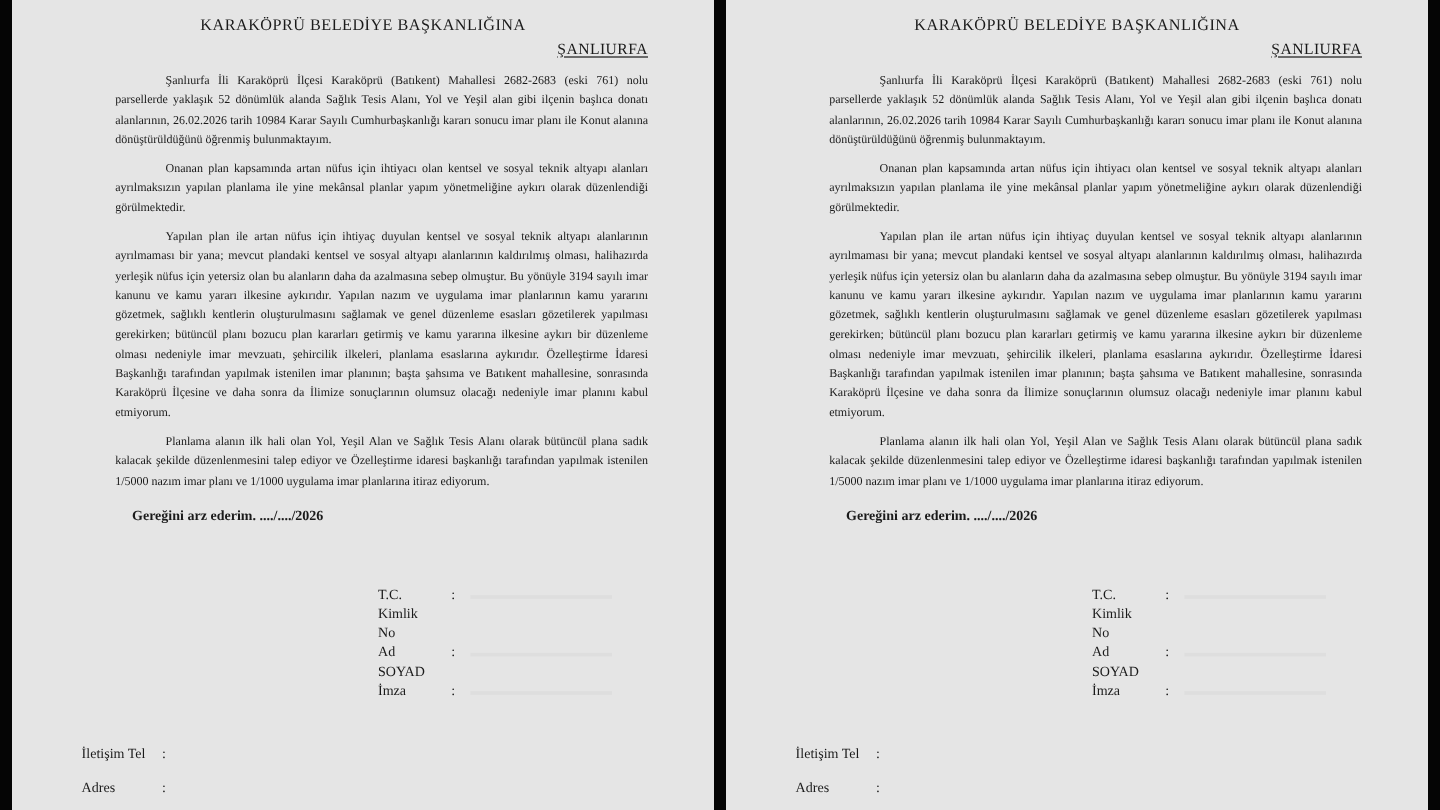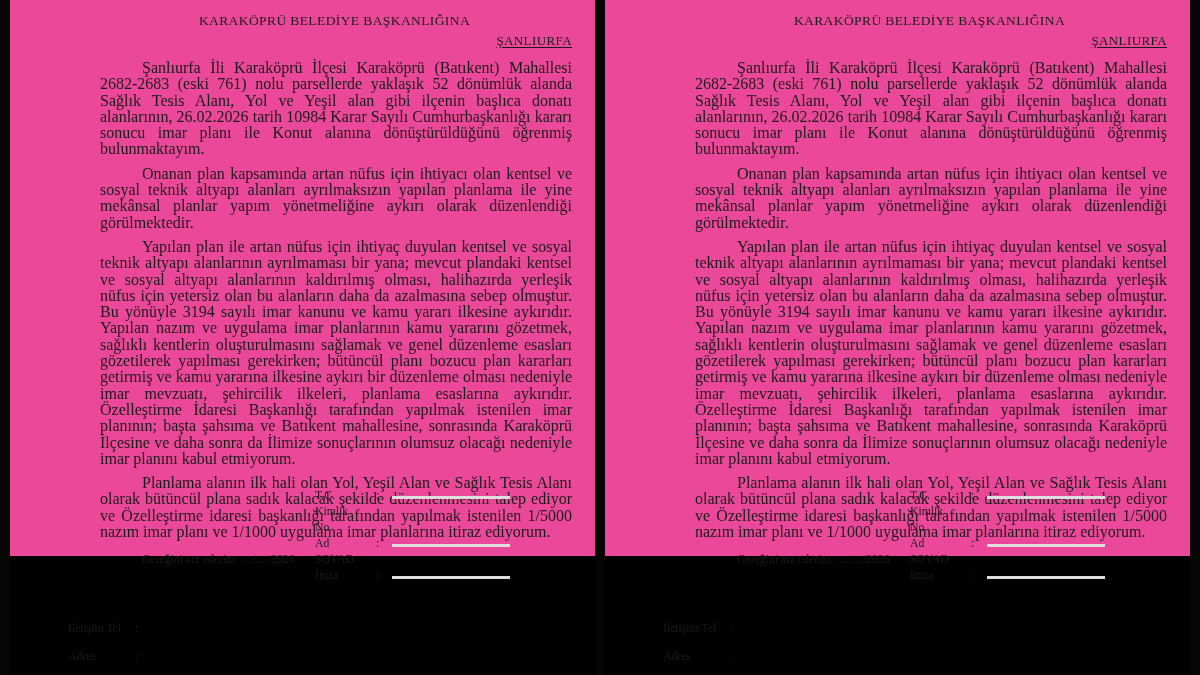--- a/index.html
+++ b/index.html
@@ -12,24 +12,23 @@
   }
   .bar {
     position: absolute; top: 0; height: 675px; width: 10px;
     background: #050505;
   }
   .bar-left   { left: 0; }
   .bar-center { left: 595px; }
   .bar-right  { left: 1190px; }
 
   .page {
-    position: absolute; top: 0; height: 556px; width: 585px;
-    background: #ec4899;
+    position: absolute; top: 0; height: 675px; width: 585px;
+    background: #e5e5e5;
     color: #1a1a1a;
-    padding-left: 32px;
   }
   .page-left  { left: 10px; }
   .page-right { left: 605px; }
 
   .doc-title {
     padding-top: 13px;
     text-align: center;
     font-size: 13.5px;
     line-height: 16px;
     letter-spacing: 0.4px;
@@ -39,34 +38,35 @@
     margin-top: 4px;
     padding-right: 55px;
     text-align: right;
     font-size: 13px;
     line-height: 15px;
     letter-spacing: 0.4px;
   }
   .doc-city span { text-decoration: underline; text-underline-offset: 2px; }
 
   .doc-body {
-    margin: 12px 55px 0 58px;
-    font-size: 16px;
+    margin: 12px 55px 0 86px;
+    font-size: 10px;
     line-height: 16.3px;
     text-align: justify;
   }
   .doc-body p {
     margin: 0 0 8px 0;
     text-indent: 42px;
   }
   .closing {
     margin: 12px 55px 0 58px;
     text-indent: 42px;
     font-size: 11.7px;
     line-height: 16px;
+    font-weight: bold;
   }
 
   .sig-block {
     position: absolute;
     left: 305px; top: 488px;
     font-size: 11.7px;
     line-height: 16px;
   }
   .sig-row { display: flex; align-items: center; }
   .sig-label { display: inline-block; width: 61px; }

